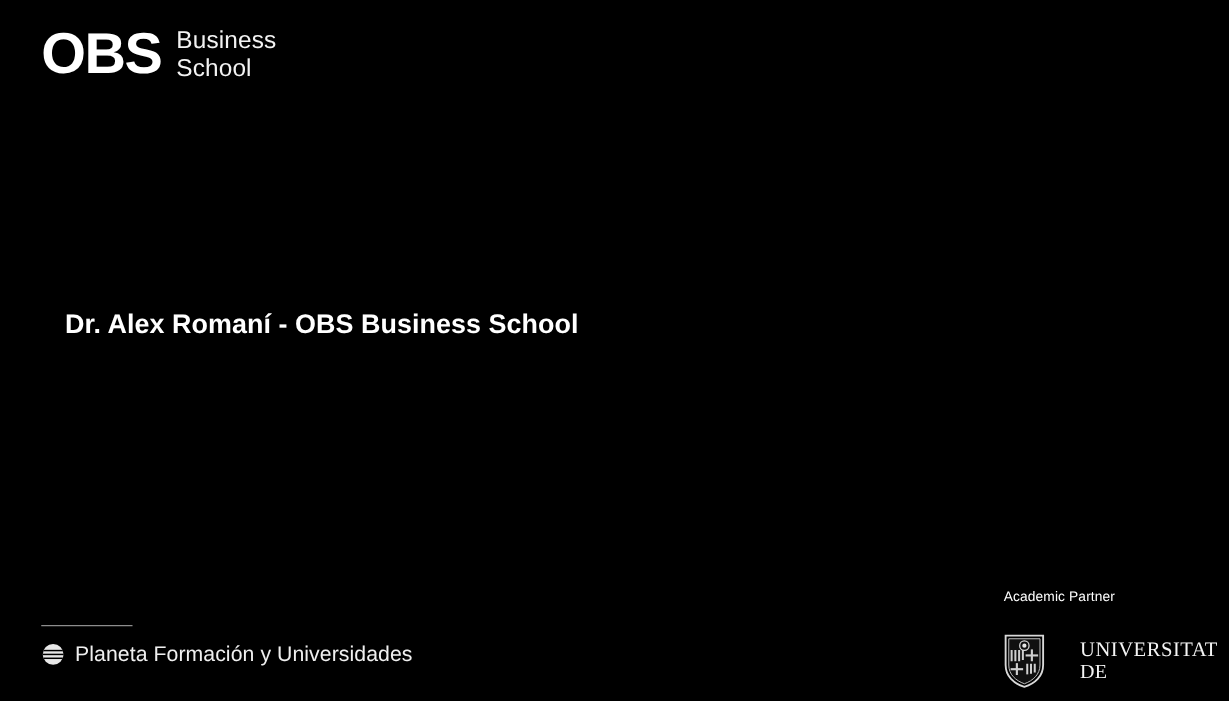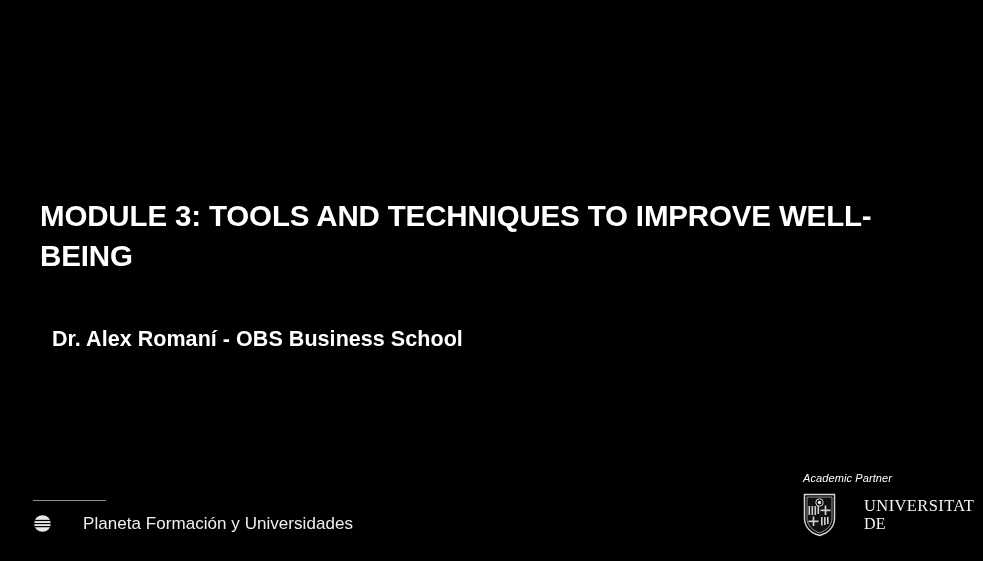--- a/index.html
+++ b/index.html
@@ -82,21 +82,20 @@
   }
   .planeta-rule {
     width: 73px;
     height: 1px;
     background: #8d8d8d;
     margin-bottom: 13px;
   }
   .planeta-row {
     display: flex;
     align-items: center;
-    gap: 23px;
   }
   .planeta-icon {
     width: 19px;
     height: 19px;
     flex: 0 0 19px;
     margin-right: 8px;
     display: block;
   }
   .planeta-text {
     font-family: "Liberation Sans", sans-serif;
@@ -115,22 +114,21 @@
     top: 471px;
     width: 160px;
   }
   .partner-label {
     font-family: "Liberation Sans", sans-serif;
     font-size: 11px;
     line-height: 14px;
     font-weight: 400;
     color: #ffffff;
     letter-spacing: 0.1px;
-    margin-bottom: 8px;
-    font-style: italic;
+    margin-bottom: 22px;
   }
   .partner-logo {
     display: flex;
     align-items: center;
   }
   .ub-shield {
     width: 33px;
     height: 44px;
     flex: 0 0 33px;
     display: block;
@@ -160,23 +158,29 @@
     line-height: 24px;
     letter-spacing: 0.4px;
     white-space: nowrap;
   }
 </style>
 </head>
 <body>
 
 <div class="slide">
 
+  <div class="obs-logo">
+    <div class="obs-mark">OBS</div>
+    <div class="obs-words">
+      <div>Business</div>
+      <div>School</div>
+    </div>
+  </div>
 
   <div class="title-block">
-    <h1 class="slide-title">MODULE 3: TOOLS AND TECHNIQUES TO IMPROVE WELL-BEING</h1>
     <p class="slide-subtitle">Dr. Alex Romaní - OBS Business School</p>
   </div>
 
   <div class="planeta-block">
     <div class="planeta-rule"></div>
     <div class="planeta-row">
       <svg class="planeta-icon" viewBox="0 0 24 24" aria-hidden="true">
         <circle cx="12" cy="12" r="10.5" fill="#e8e8e8"></circle>
         <rect x="2.2" y="7.4" width="19.6" height="1.5" fill="#000000"></rect>
         <rect x="1.3" y="11.3" width="21.4" height="1.5" fill="#000000"></rect>

